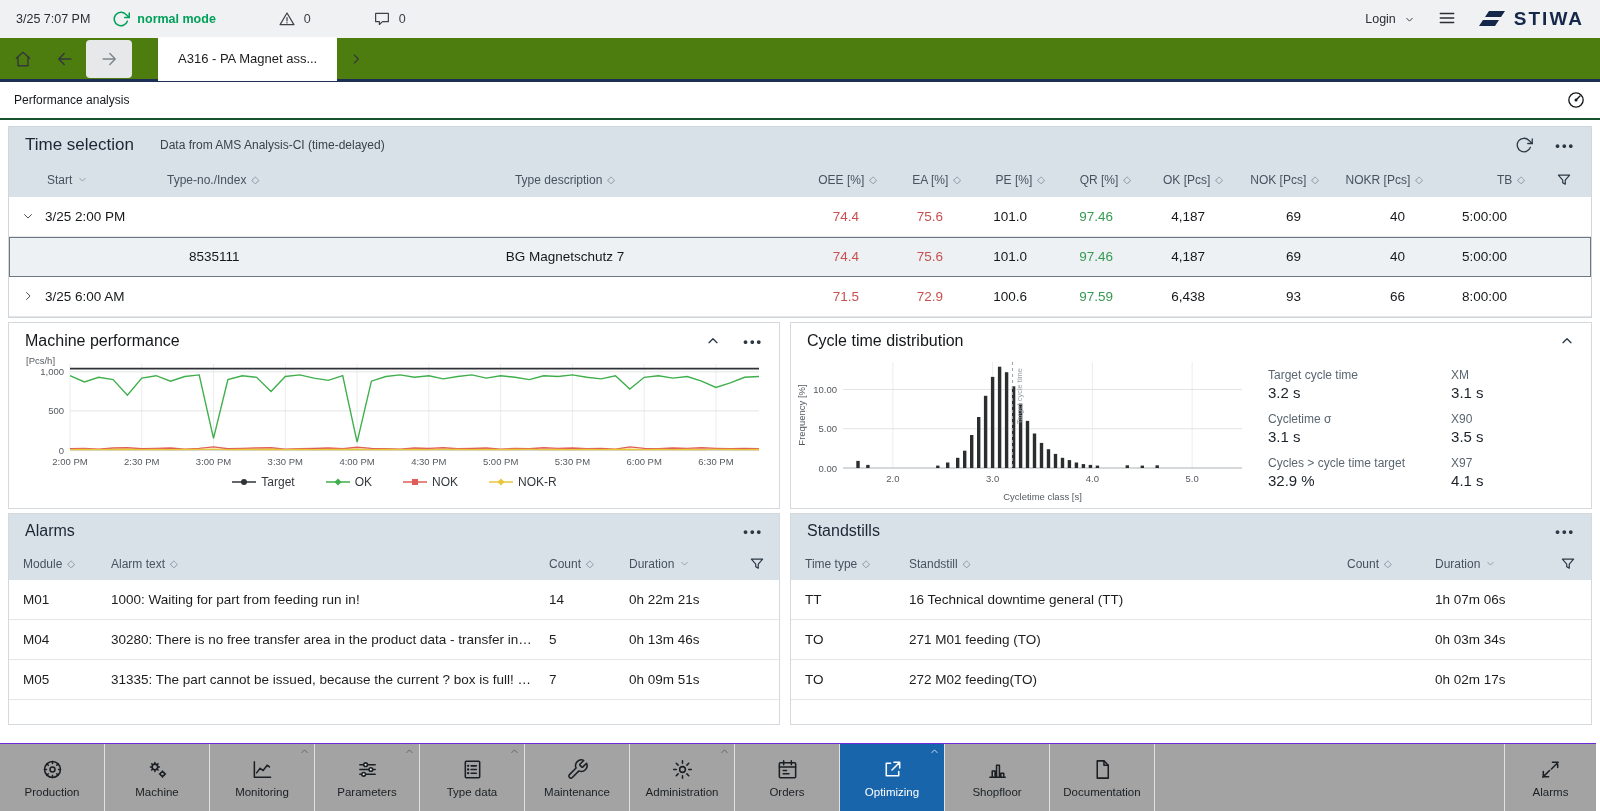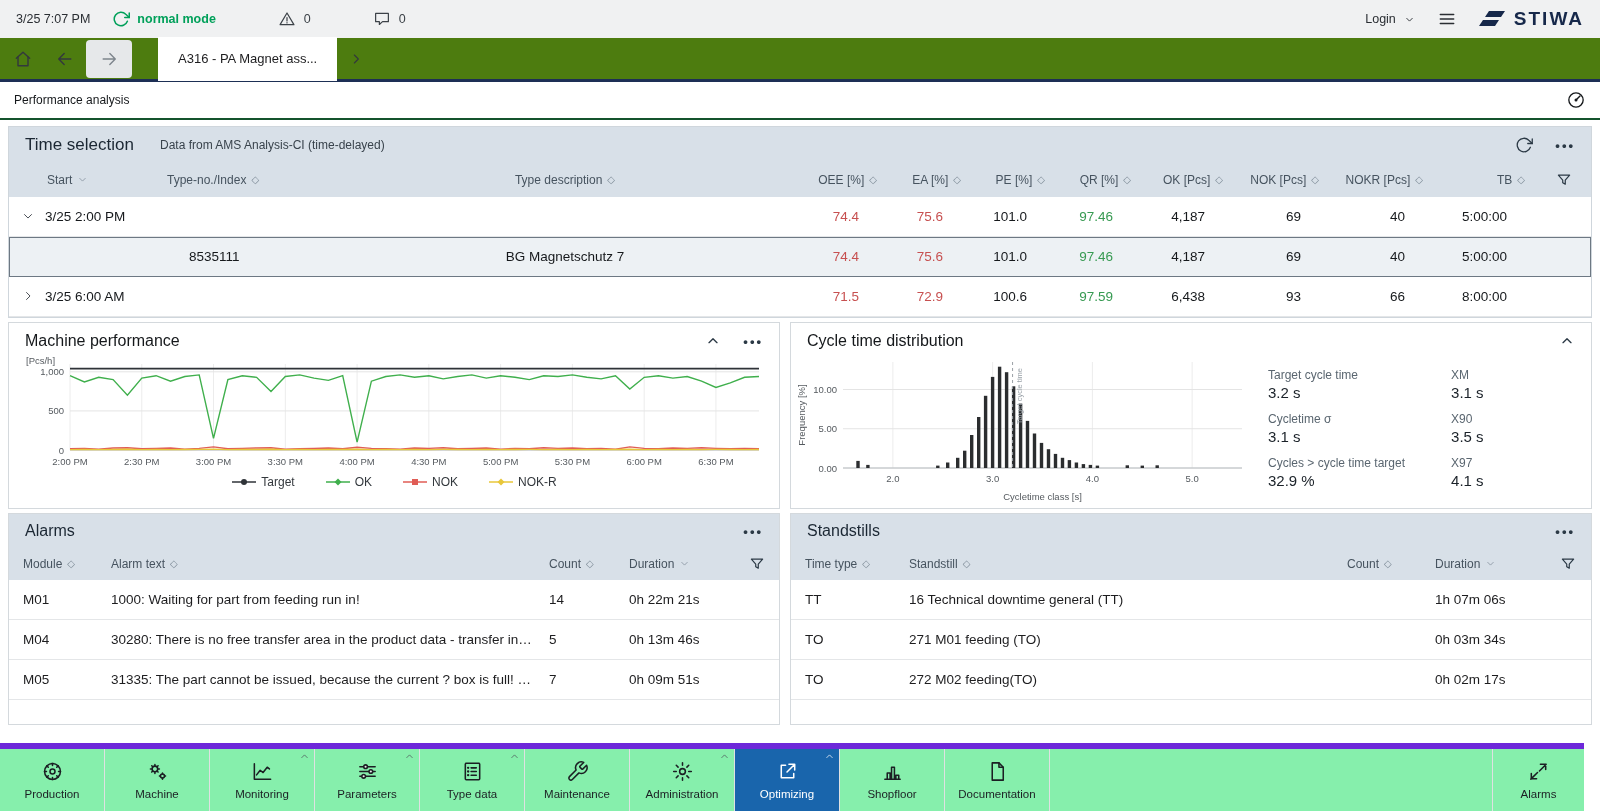--- a/index.html
+++ b/index.html
@@ -10,21 +10,21 @@
   .ic20{width:20px;height:20px}
   .ic18{width:18px;height:18px}
   .ic16{width:16px;height:16px}
   .ic14{width:14px;height:14px;display:inline-block}
   .ic12{width:11px;height:11px;display:inline-block}
 
   
   .topbar{height:38px;background:#f0f1f2;display:flex;align-items:center;padding:0 16px;font-size:12.5px;color:#2a2e33}
   .tb-mode{display:flex;align-items:center;gap:7px;margin-left:22px;color:#00a05a;font-weight:bold}
   .tb-count{display:flex;align-items:center;gap:8px;margin-left:62px;color:#3c4248}
-  .tb-right{margin-left:auto;display:flex;align-items:center;gap:22px}
+  .tb-right{margin-left:auto;display:flex;gap:22px}
   .login{display:flex;align-items:center;gap:8px;color:#2a2e33;cursor:pointer}
   .brand{display:flex;align-items:center;gap:7px;font-weight:bold;font-size:19px;letter-spacing:2px;color:#16284a}
 
   
   .navbar{height:44px;background:#4d7c0f;border-bottom:3px solid #1d2f55;display:flex;align-items:center;padding-left:2px}
   .nb-btn{width:42px;height:38px;display:flex;align-items:center;justify-content:center;color:#33383d;cursor:pointer}
   .nb-btn.fwd{background:#e6e8ea;border-radius:4px;color:#7d858c;width:46px}
   .nb-tab{background:#fff;height:44px;display:flex;align-items:center;padding:0 20px;min-width:175px;margin-left:26px;font-size:13px;color:#1d1d1f;cursor:pointer}
   .nb-next{width:38px;height:38px;display:flex;align-items:center;justify-content:center;color:#33383d;cursor:pointer}
 
@@ -81,21 +81,21 @@
   
   .bcard{min-height:212px}
   .b-head{background:#d8e0e8;display:flex;align-items:center;padding:8px 16px}
   .b-title{font-size:16px;color:#1b2733}
   .arow{display:grid;grid-template-columns:88px 1fr 80px 120px 44px;align-items:center;height:40px;border-bottom:1px solid #e4e6e8;font-size:13.5px}
   .trow{display:grid;grid-template-columns:104px 1fr 88px 124px 46px;align-items:center;height:40px;border-bottom:1px solid #e4e6e8;font-size:13.5px}
   .arow.head,.trow.head{height:32px;background:#d8e0e8;border-bottom:none}
   .tcell{padding-left:14px;overflow:hidden;white-space:nowrap;text-overflow:ellipsis}
 
   
-  .bottomnav{position:absolute;left:0;right:16px;bottom:0;height:68px;background:#86efac;border-top:6px solid #6d28d9;display:flex;align-items:stretch}
+  .bottomnav{position:absolute;left:0;right:4px;bottom:0;height:68px;background:#a3a3a3;border-top:1px solid #6d28d9;display:flex;align-items:stretch}
   .nav-item{width:105px;display:flex;flex-direction:column;align-items:center;justify-content:center;gap:5px;position:relative;border-right:1px solid #dfe1e2;color:#1b1f23;cursor:pointer}
   .nav-label{font-size:11.5px}
   .nav-chev{position:absolute;top:1px;right:4px;color:#4c5258}
   .nav-item.active{background:#1965ac;color:#fff}
   .nav-item.active .nav-chev{color:#fff}
   .nav-spacer{flex:1}
   .nav-item.right{width:92px;border-left:1px solid #dfe1e2;border-right:none}
 </style>
 </head>
 <body>
@@ -656,20 +656,27 @@
     <div class="nav-item">
       <span class="nav-chev"><svg viewBox="0 0 24 24" class="ic12" fill="none" stroke="currentColor" stroke-width="1.6" stroke-linecap="round" stroke-linejoin="round">
           <path d="M6 14.5l6-6 6 6"></path>
         </svg></span>
       <svg viewBox="0 0 24 24" class="ic24" fill="none" stroke="currentColor" stroke-width="1.6" stroke-linecap="round" stroke-linejoin="round">
         <circle cx="12" cy="12" r="3"></circle>
         <path d="M12 2.8v2.7M12 18.5v2.7M2.8 12h2.7M18.5 12h2.7M5.5 5.5l1.9 1.9M16.6 16.6l1.9 1.9M5.5 18.5l1.9-1.9M16.6 7.4l1.9-1.9"></path>
       </svg>
       <span class="nav-label">Administration</span>
     </div>
+    <div class="nav-item">
+      <svg viewBox="0 0 24 24" class="ic24" fill="none" stroke="currentColor" stroke-width="1.6" stroke-linecap="round" stroke-linejoin="round">
+        <rect x="3.5" y="5" width="17" height="15.5" rx="1"></rect>
+        <path d="M3.5 9.5h17M8 3v4M16 3v4M7.5 13h3.5M7.5 16.5h6"></path>
+      </svg>
+      <span class="nav-label">Orders</span>
+    </div>
     <div class="nav-item active">
       <span class="nav-chev"><svg viewBox="0 0 24 24" class="ic12" fill="none" stroke="currentColor" stroke-width="1.6" stroke-linecap="round" stroke-linejoin="round">
           <path d="M6 14.5l6-6 6 6"></path>
         </svg></span>
       <svg viewBox="0 0 24 24" class="ic24" fill="none" stroke="currentColor" stroke-width="1.6" stroke-linecap="round" stroke-linejoin="round">
         <path d="M10 5.5H5.5v13h13V14"></path>
         <path d="M13.5 4.5h6v6M19 5l-7.5 7.5"></path>
       </svg>
       <span class="nav-label">Optimizing</span>
     </div>

